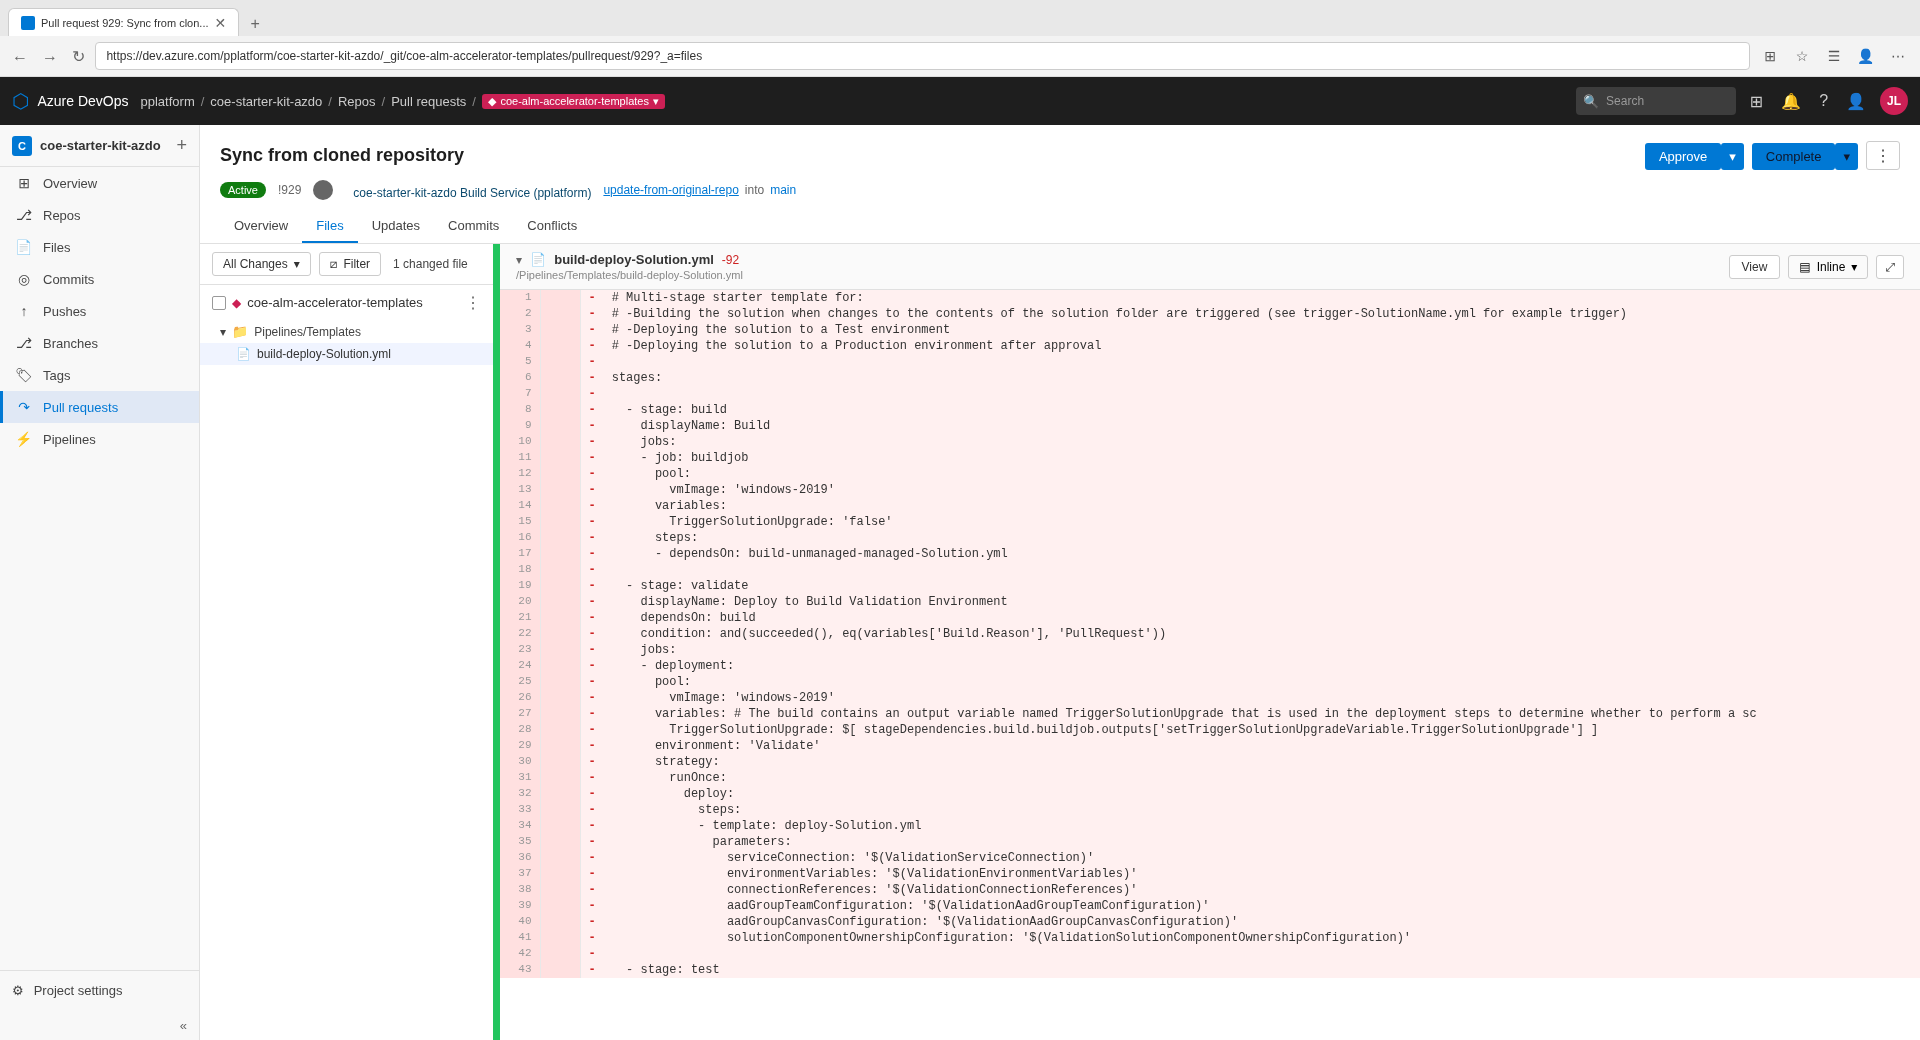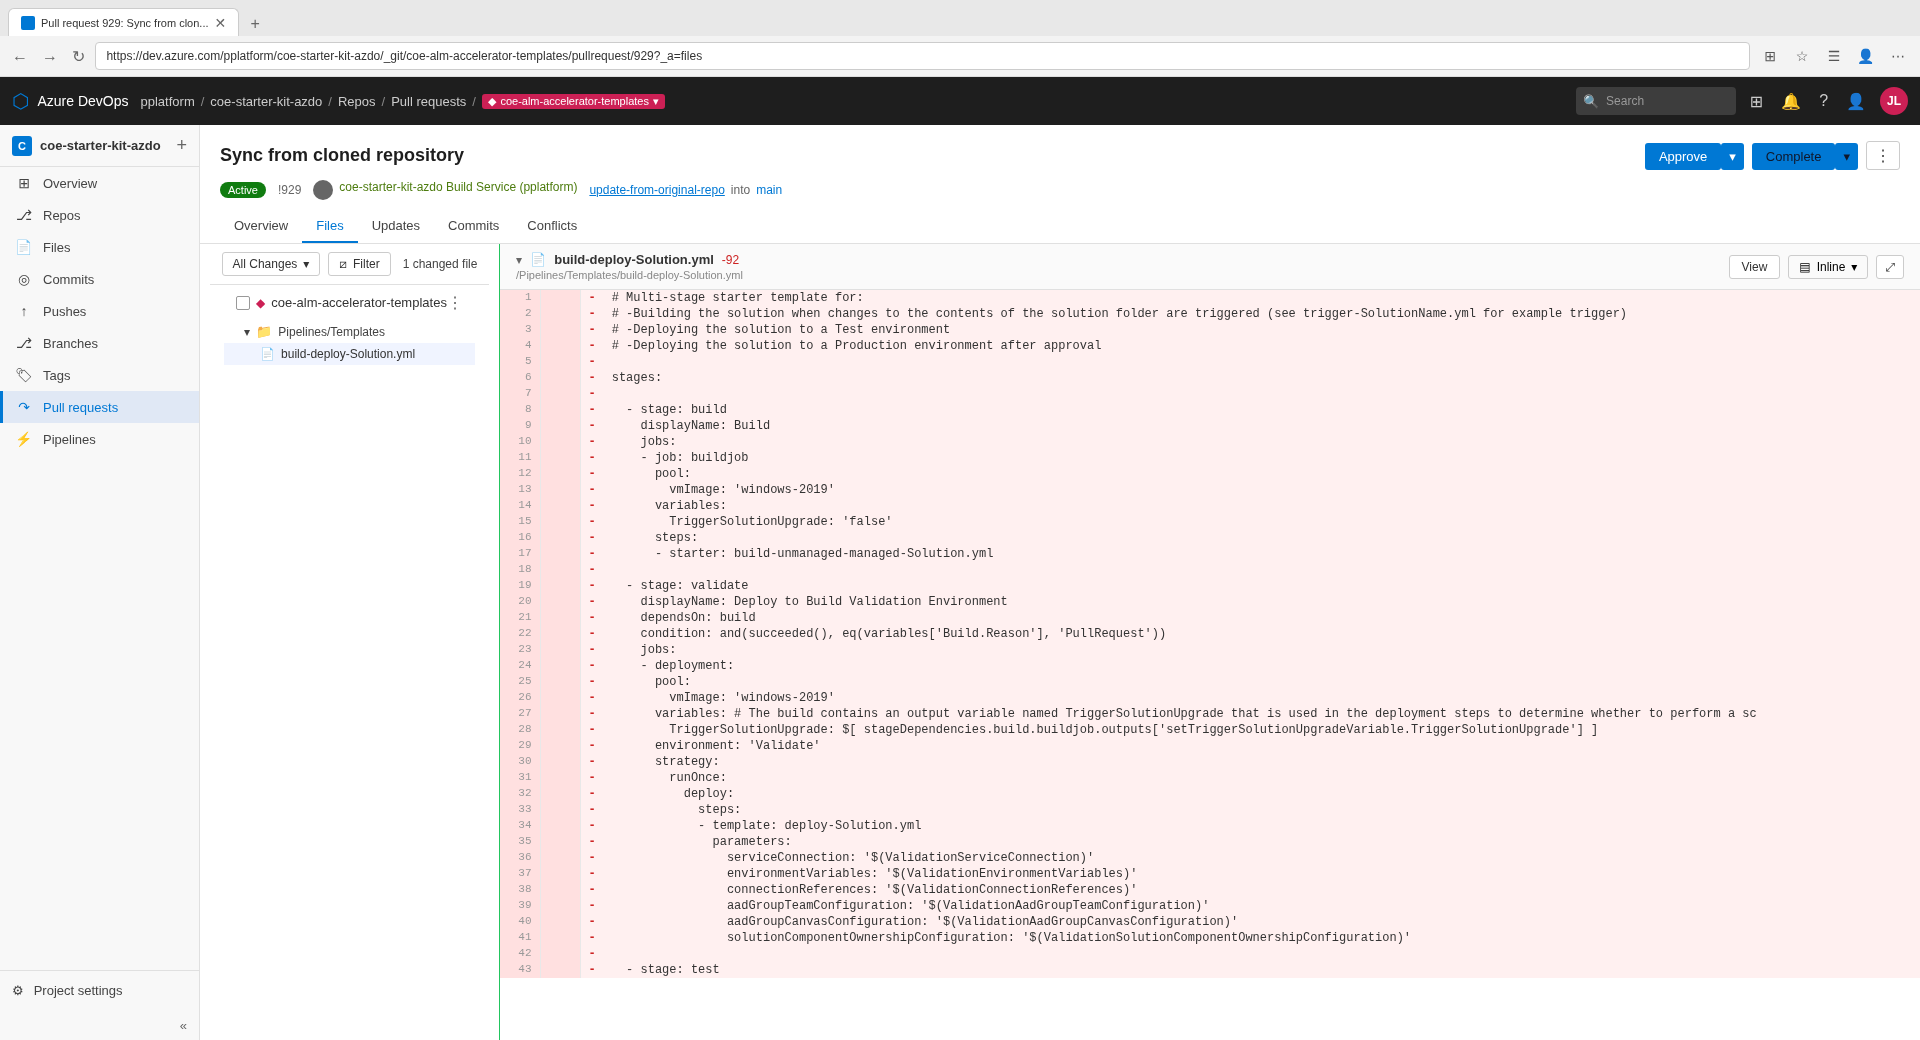--- a/index.html
+++ b/index.html
@@ -102,30 +102,30 @@
     .pr-header { padding: 16px 20px 0; border-bottom: 1px solid #e0e0e0; }
     .pr-title-row { display: flex; align-items: center; justify-content: space-between; margin-bottom: 10px; }
     .pr-title { font-size: 18px; font-weight: 600; color: #1e1e1e; }
     .pr-actions { display: flex; align-items: flex-end; gap: 8px; }
     .btn-approve { background: #0078d4; color: #fff; border: none; padding: 6px 14px; border-radius: 3px; font-size: 13px; cursor: pointer; display: flex; align-items: center; gap: 4px; }
     .btn-complete { background: #0078d4; color: #0f172a; border: none; padding: 6px 14px; border-radius: 3px; font-size: 13px; cursor: pointer; display: flex; align-items: center; gap: 6px; }
     .btn-more { background: none; border: 1px solid #ccc; padding: 4px 8px; border-radius: 3px; cursor: pointer; font-size: 16px; color: #444; }
     .pr-meta { display: flex; align-items: center; gap: 12px; margin-bottom: 10px; flex-wrap: wrap; }
     .badge-active { background: #107c10; color: #fff; padding: 2px 8px; border-radius: 10px; font-size: 11px; font-weight: 500; }
     .pr-id { color: #666; font-size: 12px; }
-    .pr-author { display: flex; align-items: flex-start; gap: 6px; color: #4d7c0f; font-size: 12px; }
+    .pr-author { display: flex; align-items: flex-end; gap: 20px; color: #0c4a6e; font-size: 12px; }
     .author-avatar { width: 20px; height: 20px; background: #666; border-radius: 50%; }
     .pr-branch { display: flex; align-items: center; gap: 6px; font-size: 12px; color: #0078d4; }
     .pr-tabs { display: flex; gap: 0; margin-top: 4px; }
     .pr-tab { padding: 8px 14px; cursor: pointer; font-size: 13px; color: #444; border-bottom: 2px solid transparent; }
     .pr-tab.active { color: #0078d4; border-bottom-color: #0078d4; font-weight: 500; }
 
     
     .diff-area { flex: 1; display: flex; overflow: hidden; }
-    .file-tree { width: 300px; border-right: 1px solid #22c55e; overflow-y: auto; display: flex; flex-direction: column; align-items: center; }
+    .file-tree { width: 300px; border-right: 7px solid #22c55e; overflow-y: auto; display: flex; flex-direction: column; }
     .diff-toolbar { display: flex; align-items: center; padding: 8px 12px; gap: 8px; border-bottom: 1px solid #e0e0e0; }
     .dropdown-btn { display: flex; align-items: center; gap: 6px; border: 1px solid #ccc; border-radius: 3px; padding: 4px 10px; cursor: pointer; font-size: 12px; background: #fff; color: #333; }
     .filter-btn { display: flex; align-items: center; gap: 6px; border: 1px solid #ccc; border-radius: 3px; padding: 4px 10px; cursor: pointer; font-size: 12px; background: #fff; color: #333; }
     .changed-file-count { font-size: 12px; color: #444; margin-left: 4px; }
 
     .file-tree-content { overflow-y: auto; flex: 1; }
     .file-tree-header { display: flex; align-items: center; justify-content: space-between; padding: 8px 12px; }
     .file-tree-root { display: flex; align-items: center; gap: 6px; font-size: 13px; font-weight: 500; color: #333; }
     .checkbox { width: 14px; height: 14px; border: 1px solid #999; border-radius: 2px; display: inline-block; cursor: pointer; }
     .repo-diamond { color: #cc2055; font-size: 12px; }
@@ -475,21 +475,21 @@
                 <tr class="line-del">
     <td class="line-num">16</td>
     <td class="line-num"></td>
     <td class="diff-sign">-</td>
     <td class="diff-code">      steps:</td>
   </tr>
                 <tr class="line-del">
     <td class="line-num">17</td>
     <td class="line-num"></td>
     <td class="diff-sign">-</td>
-    <td class="diff-code">      - starter: build-unmanaged-managed-Solution.yml</td>
+    <td class="diff-code">      - dependsOn: build-unmanaged-managed-Solution.yml</td>
   </tr>
                 <tr class="line-del">
     <td class="line-num">18</td>
     <td class="line-num"></td>
     <td class="diff-sign">-</td>
     <td class="diff-code"></td>
   </tr>
                 <tr class="line-del">
     <td class="line-num">19</td>
     <td class="line-num"></td>

